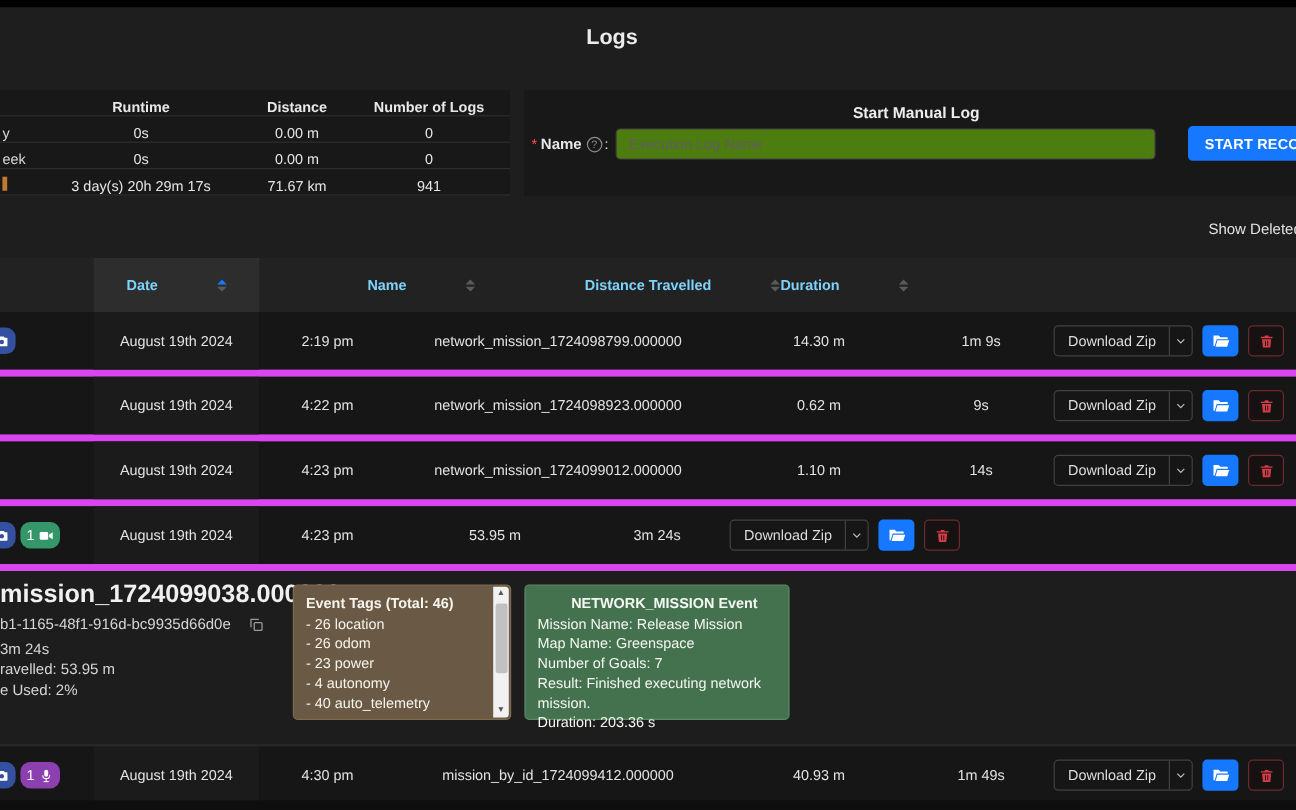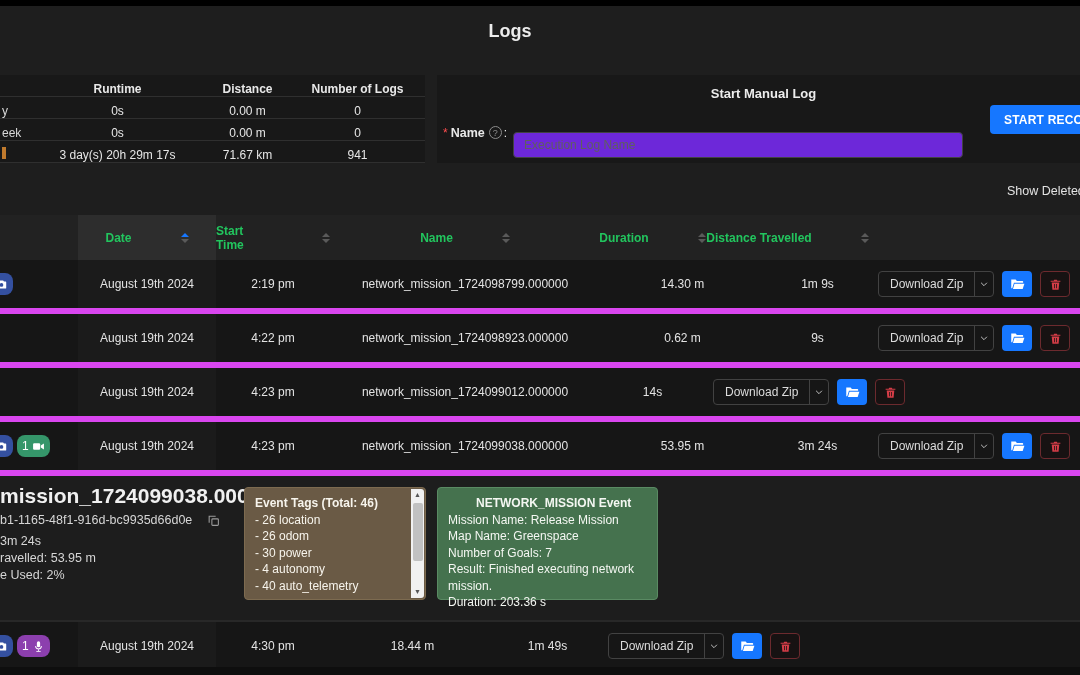--- a/index.html
+++ b/index.html
@@ -20,38 +20,38 @@
   .orange-sliver { display:inline-block; width:4px; height:12px; background:#c07a2d; }
 
   
   .manual-panel { position:absolute; left:437px; top:75px; width:653px; height:88px; background:#181818; }
   .manual-title { position:absolute; top:11px; left:0; width:100%; text-align:center; font-weight:bold; font-size:13px; color:#ececec; }
   .manual-form { position:absolute; top:32px; left:6px; display:flex; align-items:center; }
   .req-star { color:#ff4d4f; font-size:12px; margin-right:3px; }
   .name-label { font-weight:bold; font-size:12.5px; color:#e8e8e8; }
   .q-circle { display:inline-flex; align-items:center; justify-content:center; width:13px; height:13px; border:1px solid #8c8c8c; border-radius:50%; color:#8c8c8c; font-size:9px; margin:0 2px 0 4px; }
   .colon { color:#e8e8e8; font-size:12px; margin-right:6px; }
-  .log-input { width:450px; height:26px; background:#6d28d9; border:1px solid #424242; border-radius:4px; color:#d9d9d9; font-size:12px; padding:0 10px; font-family:"Liberation Sans",sans-serif;margin-top:25px; }
+  .log-input { width:450px; height:26px; background:#4d7c0f; border:1px solid #424242; border-radius:4px; color:#d9d9d9; font-size:12px; padding:0 10px; font-family:"Liberation Sans",sans-serif; }
   .log-input::placeholder { color:#5f5f5f; }
   .start-btn { position:absolute; left:547px; top:-2px; height:29px; width:150px; background:#1677ff; border:none; border-radius:4px; color:#fff; font-weight:bold; font-size:12px; letter-spacing:.2px; padding-left:14px; text-align:left; white-space:nowrap; font-family:"Liberation Sans",sans-serif; cursor:pointer; }
 
   .show-deleted { position:absolute; left:1007px; top:184px; font-size:12.5px; color:#e3e3e3; white-space:nowrap; }
 
   
   .logtable { position:absolute; left:0; top:215px; width:1080px; background:#161616; }
   .cell { display:flex; align-items:center; justify-content:center; font-size:12px; color:#e3e3e3; }
   .c-icon { width:78px; justify-content:flex-start; }
   .c-date { width:138px; }
   .c-time { width:114px; }
   .c-name { width:270px; }
   .c-dist { width:165px; }
   .c-dur  { width:105px; }
   .c-act  { width:210px; justify-content:flex-start; gap:8px; padding-left:8px; }
   .thead { display:flex; height:45px; background:#222; font-weight:bold; }
-  .thead .cell { color:#22c55e;gap:43px; }
+  .thead .cell { color:#7dd3fc;gap:43px; }
   .thead .c-date { background:#2d2d2d; }
   .sorter { display:inline-flex; flex-direction:column; gap:2px; margin-left:6px; }
   .car { width:0; height:0; border-left:4px solid transparent; border-right:4px solid transparent; }
   .car.up { border-bottom:4.5px solid #5a5a5a; }
   .car.dn { border-top:4.5px solid #5a5a5a; }
   .car.up.on { border-bottom-color:#1677ff; }
   .trow { display:flex; height:54px; background:#161616; border-bottom:6px solid #d946ef; }
   .trow .c-date { background:#1b1b1b; }
   .badge-wrap { display:flex; gap:4px; margin-left:-10px; }
   .badge { display:inline-flex; align-items:center; gap:3px; height:22px; border-radius:8px; padding:0 5px; color:#fff; font-size:12px; }
@@ -139,43 +139,36 @@
   <div class="logtable">
     <div class="thead">
       <div class="cell c-icon"></div>
       <div class="cell c-date">
         <span>Date</span>
         <span class="sorter">
             <span class="car up on"></span>
             <span class="car dn"></span>
           </span>
       </div>
-      <div class="cell c-time">
-        <span>Start Time</span>
-        <span class="sorter">
-            <span class="car up"></span>
-            <span class="car dn"></span>
-          </span>
-      </div>
       <div class="cell c-name">
         <span>Name</span>
         <span class="sorter">
             <span class="car up"></span>
             <span class="car dn"></span>
           </span>
       </div>
-      <div class="cell c-dur">
-        <span>Duration</span>
+      <div class="cell c-dist">
+        <span>Distance Travelled</span>
         <span class="sorter">
             <span class="car up"></span>
             <span class="car dn"></span>
           </span>
       </div>
-      <div class="cell c-dist">
-        <span>Distance Travelled</span>
+      <div class="cell c-dur">
+        <span>Duration</span>
         <span class="sorter">
             <span class="car up"></span>
             <span class="car dn"></span>
           </span>
       </div>
       <div class="cell c-act"></div>
     </div>
 
     <div id="rows-a">
   <div class="trow">
@@ -251,20 +244,21 @@
     </div>
   </div>
 
   <div class="trow">
     <div class="cell c-icon">
             <span class="badge-wrap"></span>
           </div>
     <div class="cell c-date">August 19th 2024</div>
     <div class="cell c-time">4:23 pm</div>
     <div class="cell c-name">network_mission_1724099012.000000</div>
+    <div class="cell c-dist">1.10 m</div>
     <div class="cell c-dur">14s</div>
     <div class="cell c-act">
       <span class="dl-split">
         <span class="dl-main">Download Zip</span>
         <span class="dl-caret">
           <svg viewBox="0 0 24 24" fill="none" stroke="#bfbfbf" stroke-width="2.4">
                   <path d="M5 9l7 7 7-7"></path>
                 </svg>
         </span>
       </span>
@@ -296,21 +290,20 @@
                 <span>1</span>
                 <svg viewBox="0 0 24 24" fill="#fff">
                   <rect x="2" y="6" width="13" height="12" rx="2"></rect>
                   <path d="M16.2 10.2 22 6.6v10.8l-5.8-3.6z"></path>
                 </svg>
               </span>
             </span>
           </div>
     <div class="cell c-date">August 19th 2024</div>
     <div class="cell c-time">4:23 pm</div>
-    <div class="cell c-name">network_mission_1724099038.000000</div>
     <div class="cell c-dist">53.95 m</div>
     <div class="cell c-dur">3m 24s</div>
     <div class="cell c-act">
       <span class="dl-split">
         <span class="dl-main">Download Zip</span>
         <span class="dl-caret">
           <svg viewBox="0 0 24 24" fill="none" stroke="#bfbfbf" stroke-width="2.4">
                   <path d="M5 9l7 7 7-7"></path>
                 </svg>
         </span>
@@ -344,21 +337,21 @@
       </div>
       <div class="exp-line" style="top:58px">3m 24s</div>
       <div class="exp-line" style="top:75px">ravelled: 53.95 m</div>
       <div class="exp-line" style="top:92px">e Used: 2%</div>
 
       <div class="tagbox">
         <div class="box-title">Event Tags (Total: 46)</div>
         <div>
             <div>- 26 location</div>
             <div>- 26 odom</div>
-            <div>- 30 power</div>
+            <div>- 23 power</div>
             <div>- 4 autonomy</div>
             <div>- 40 auto_telemetry</div>
           </div>
         <div class="scrollbar">
           <div class="sb-arrow sb-up">▲</div>
           <div class="sb-thumb"></div>
           <div class="sb-arrow sb-dn">▼</div>
         </div>
       </div>
 
@@ -390,21 +383,22 @@
                   <rect x="9" y="2.5" width="6" height="11" rx="3"></rect>
                   <path d="M5.8 11a6.2 6.2 0 0 0 12.4 0h-1.7a4.5 4.5 0 0 1-9 0z"></path>
                   <rect x="11.2" y="17" width="1.6" height="3.2"></rect>
                   <rect x="8" y="20.2" width="8" height="1.6"></rect>
                 </svg>
               </span>
             </span>
           </div>
     <div class="cell c-date">August 19th 2024</div>
     <div class="cell c-time">4:30 pm</div>
-    <div class="cell c-dist">18.44 m</div>
+    <div class="cell c-name">mission_by_id_1724099412.000000</div>
+    <div class="cell c-dist">40.93 m</div>
     <div class="cell c-dur">1m 49s</div>
     <div class="cell c-act">
       <span class="dl-split">
         <span class="dl-main">Download Zip</span>
         <span class="dl-caret">
           <svg viewBox="0 0 24 24" fill="none" stroke="#bfbfbf" stroke-width="2.4">
                   <path d="M5 9l7 7 7-7"></path>
                 </svg>
         </span>
       </span>

